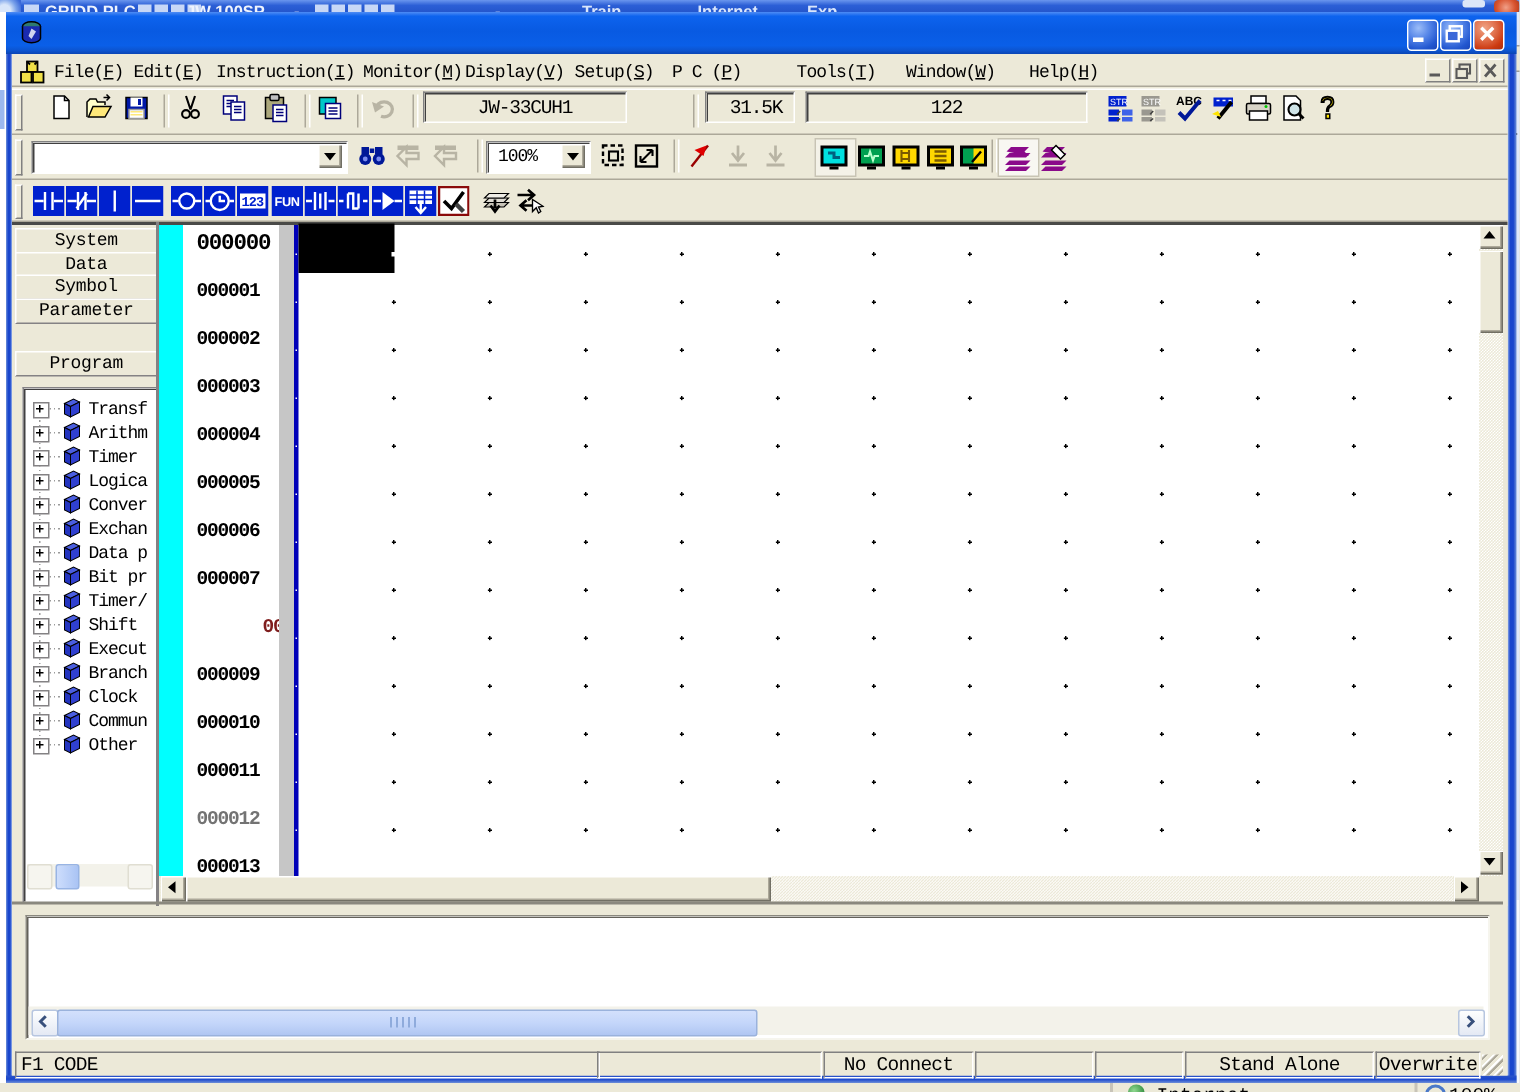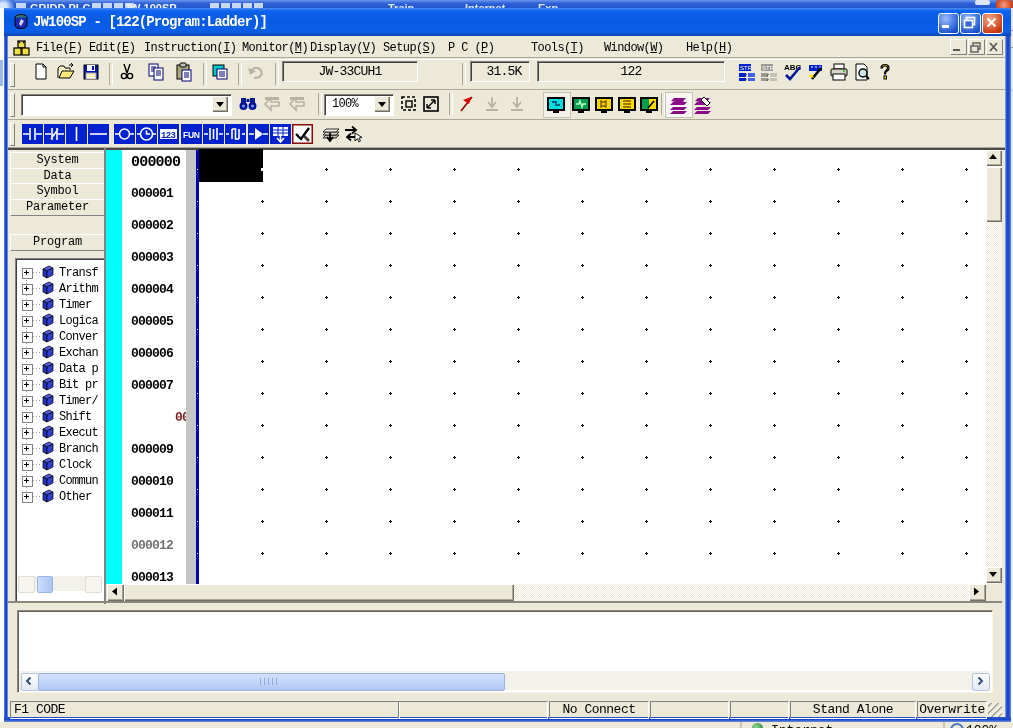--- a/index.html
+++ b/index.html
@@ -62,21 +62,20 @@
   <div class="abs" style="left:0;top:0;width:4px;height:714px;background:linear-gradient(90deg,#7092d8,#1946cd 35%,#1946cd 70%,#9ab4e8);"></div>
   <div class="abs" style="left:1001px;top:0;width:6px;height:714px;background:linear-gradient(90deg,#9ab4e8,#1946cd 30%,#1946cd 65%,#7092d8);"></div>
   <div class="abs" style="left:0;top:709px;width:1007px;height:5px;background:linear-gradient(180deg,#2d55c8,#1946cd 50%,#6f8fd8);"></div>
 
   <div class="abs" style="left:0;top:0;width:1007px;height:28px;background:linear-gradient(180deg,#4e8cf5 0%,#0d63ee 10%,#085ae2 45%,#0a5fe8 80%,#0c54cf 92%,#0a45b4 100%);"></div>
   <div class="abs" style="left:9px;top:5px;width:17px;height:17px;"><svg width="17" height="17">
         <ellipse cx="8" cy="4.5" rx="6" ry="3" fill="#2e7a72" stroke="#000"></ellipse>
         <path d="M2 4.5 L2 12.5 A6 3 0 0 0 14 12.5 L14 4.5" fill="#1a2ab0" stroke="#000"></path>
         <path d="M8 6 L11 8 L8 13 L6 11 Z" fill="#fff" opacity="0.8"></path>
       </svg></div>
-  <div class="abs mono" style="left:29px;top:6px;font-size:14px;font-weight:bold;color:#ffffff;letter-spacing:-0.85px;white-space:nowrap;">JW100SP - [122(Program:Ladder)]</div>
   <div class="abs" style="left:934px;top:5px;width:19px;height:19px;border-radius:3px;border:1px solid #fff;background:radial-gradient(circle at 35% 25%,#9cbdf8,#5585e8 40%,#2257d0 75%,#1a46b8);"><svg width="17" height="17">
         <rect x="3" y="11" width="7" height="3" fill="#fff"></rect>
       </svg></div>
   <div class="abs" style="left:956px;top:5px;width:19px;height:19px;border-radius:3px;border:1px solid #fff;background:radial-gradient(circle at 35% 25%,#9cbdf8,#5585e8 40%,#2257d0 75%,#1a46b8);"><svg width="17" height="17">
         <rect x="5.5" y="3.5" width="8" height="7" fill="none" stroke="#fff" stroke-width="1.6"></rect>
         <rect x="3.5" y="6.5" width="8" height="7" fill="#3b68d8" stroke="#fff" stroke-width="1.6"></rect>
       </svg></div>
   <div class="abs" style="left:978px;top:5px;width:19px;height:19px;border-radius:3px;border:1px solid #fff;background:radial-gradient(circle at 35% 25%,#f0a384,#e0704c 40%,#cc3911 75%,#a82f10);"><svg width="17" height="17">
         <path d="M4.5 4.5 L12.5 12.5 M12.5 4.5 L4.5 12.5" stroke="#fff" stroke-width="2.2"></path>
       </svg></div>

